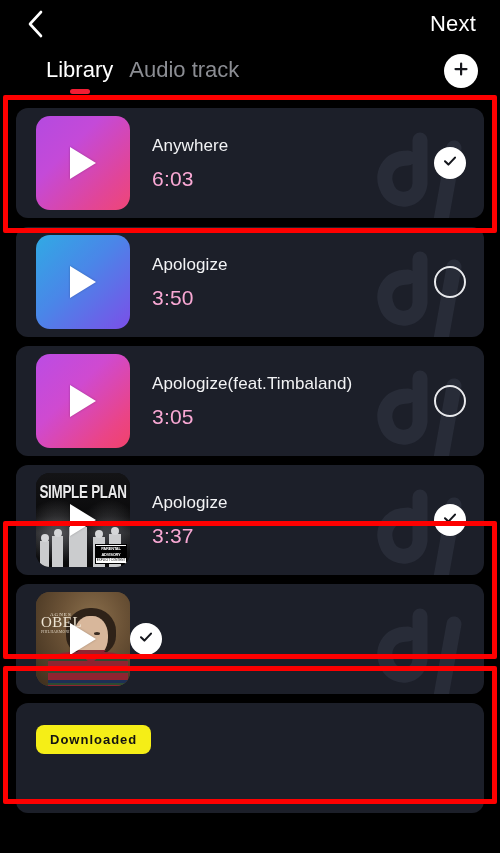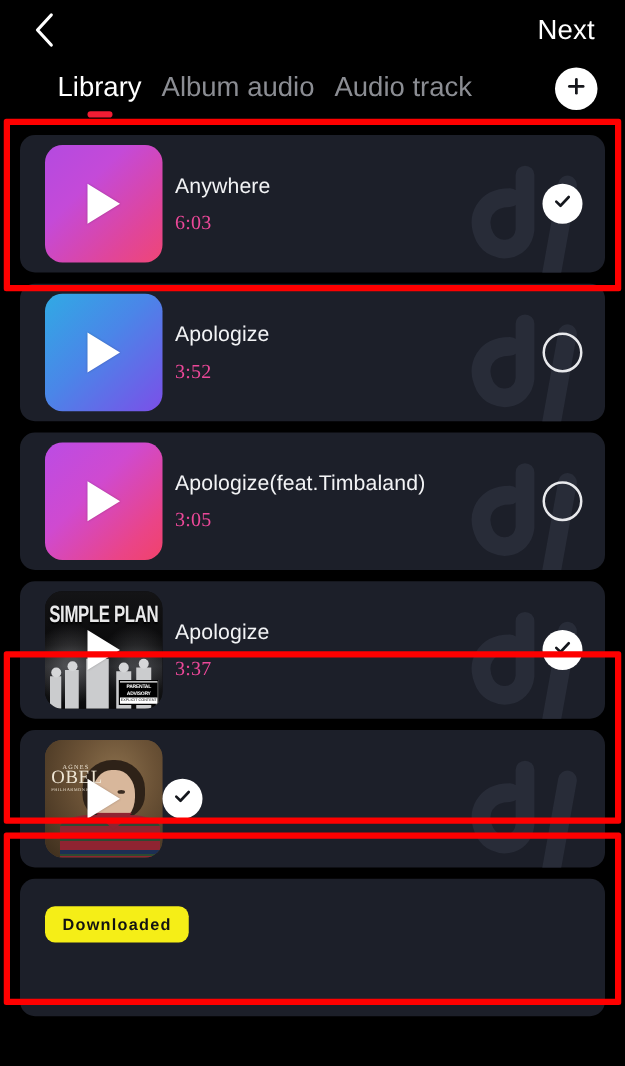--- a/index.html
+++ b/index.html
@@ -68,23 +68,23 @@
     flex:0 0 auto; overflow:hidden;
   }
   .thumb .play{
     position:absolute; left:50%; top:50%; transform:translate(-50%,-50%);
     width:0;height:0;
     border-left:26px solid #fff;
     border-top:16px solid transparent;
     border-bottom:16px solid transparent;
     filter:drop-shadow(0 0 1px rgba(0,0,0,.25));
   }
-  .meta{ margin-left:10px; flex:1; min-width:0; position:relative; z-index:2; }
+  .meta{ margin-left:22px; flex:1; min-width:0; position:relative; z-index:2; }
   .ttitle{ color:#f2f3f5; font-size:17px; line-height:1.25; letter-spacing:.1px; }
-  .tdur{ color:#ec4899; font-size:16px; margin-top:11px; letter-spacing:.2px;font-family:Liberation Serif, serif; }
+  .tdur{ color:#f9a8d4; font-size:21px; margin-top:11px; letter-spacing:.2px; }
 
   .sel{ position:relative; z-index:2; flex:0 0 auto; width:32px;height:32px; cursor:pointer; }
   .sel.on{ border-radius:50%; background:#fff; display:flex;align-items:center;justify-content:center; }
   .sel.off{ border-radius:50%; border:2px solid #e8e9ec; background:transparent; }
 
   
   .g-pink{ background:linear-gradient(135deg,#b44ae0 0%,#c44ad8 35%,#e0459a 75%,#ef4676 100%); }
   .g-blue{ background:linear-gradient(135deg,#30aae4 0%,#4a86e8 45%,#7b4fe8 100%); }
   .g-pink2{ background:linear-gradient(135deg,#bb4ce4 0%,#cf4ad0 40%,#ea4487 80%,#f1426a 100%); }
 
@@ -189,23 +189,20 @@
   </div>
 
   <div class="tabrow">
     <div class="tabs">
 
       <div class="tab active">
         <div class="tlabel">Library</div>
         <div class="underline"></div>
       </div>
 
-      <div class="tab">
-        <div class="tlabel">Album audio</div>
-      </div>
 
       <div class="tab">
         <div class="tlabel">Audio track</div>
       </div>
 
     </div>
 
     <div class="plus-btn">
       <span>
         <svg width="20" height="20" viewBox="0 0 20 20">
@@ -250,21 +247,21 @@
             <path d="M46 36 C26 36 18 52 26 68 C34 82 56 80 58 62 L58 18"></path>
             <path d="M92 26 L78 104"></path>
           </g>
         </svg>
       </div>
       <div class="thumb g-blue">
         <div class="play"></div>
       </div>
       <div class="meta">
         <div class="ttitle">Apologize</div>
-        <div class="tdur">3:52</div>
+        <div class="tdur">3:50</div>
       </div>
       <div class="sel off"></div>
     </div>
 
     <div class="track">
       <div class="wm">
         <svg width="130" height="130" viewBox="0 0 130 130">
           <g fill="none" stroke="#282c38" stroke-width="15" stroke-linecap="round">
             <path d="M46 36 C26 36 18 52 26 68 C34 82 56 80 58 62 L58 18"></path>
             <path d="M92 26 L78 104"></path>

